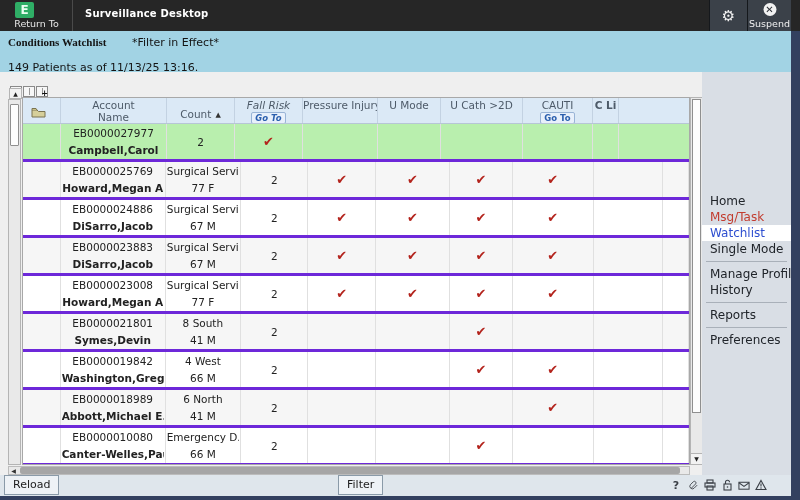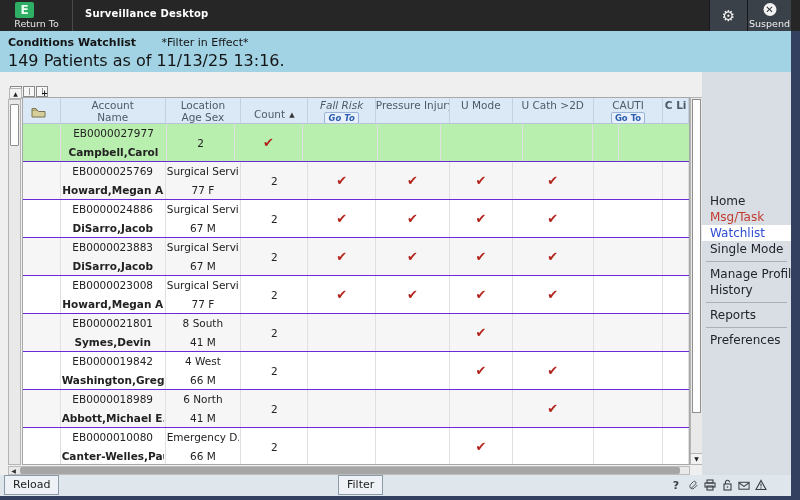--- a/index.html
+++ b/index.html
@@ -18,23 +18,23 @@
   .gear-btn { width:38px; height:31px; background:#3b4149; border-left:1px solid #15181c; display:flex; align-items:center; justify-content:center;
               color:#f2f2f2; font-size:15px; cursor:default; }
   .suspend-btn { width:44px; height:31px; background:#3b4149; border-left:1px solid #15181c; position:relative; }
   .x-circle { position:absolute; left:50%; top:3px; transform:translateX(-50%); width:13px; height:13px; background:#f2f2f2;
               border-radius:50%; color:#2b2f35; font-size:10px; line-height:13px; text-align:center; font-weight:bold; }
   .suspend-label { position:absolute; left:0; bottom:2px; width:100%; text-align:center; font-size:9.5px; color:#f2f2f2; }
 
   
   .infobar { position:absolute; left:0; top:31px; width:791px; height:41px; background:#a2d3e4; color:#141414; padding:5px 0 0 8px; }
   .ib-line1 { font-size:11px; }
-  .ib-title { font-weight:bold; }
+  .ib-title { font-weight:bold;font-family:Liberation Serif, serif; }
   .ib-filter { margin-left:22px; }
-  .ib-line2 { font-size:16px; margin-top:2px; }
+  .ib-line2 { font-size:11px; margin-top:12px; }
 
   
   .mini-toolbar { position:absolute; left:10px; top:86px; display:flex; gap:1px; }
   .mini-icon { width:12px; height:11px; border:1px solid #8a8a8a; background:#f7f7f7; position:relative; }
   .mini-icon i { position:absolute; left:1px; right:1px; top:3px; border-top:1px solid #9a9a9a; }
   .mini-icon i+i { top:6px; }
   .mini-icon .vline { position:absolute; left:5px; top:1px; bottom:1px; border-left:1px solid #9a9a9a; }
   .mini-icon .plus { position:absolute; right:-1px; bottom:-2px; font-size:8px; line-height:8px; color:#111; font-weight:bold; }
 
   
@@ -46,21 +46,21 @@
   
   .table-wrap { position:absolute; left:22px; top:97px; width:668px; height:368px; background:#fff; border:1px solid #a8a8a8; overflow:hidden; }
   .thead { display:flex; height:26px; background:#dbe9f6; border-bottom:1px solid #b7c6d6; }
   .hcell { border-right:1px solid #c3d2e2; color:#4d5a68; font-size:10.5px; text-align:center; padding-top:1px; position:relative; overflow:hidden; }
   .hcell .l1,.hcell .l2 { line-height:12px; white-space:nowrap; }
   .hcell .sort { font-size:7px; vertical-align:1px; color:#333; margin-left:4px; }
   .hcell.bottom { display:flex; align-items:flex-end; justify-content:center; padding-bottom:2px; }
   .goto-btn { display:inline-block; font-size:8.5px; font-weight:bold; color:#2b5fae; background:#e8f0fb; border:1px solid #99b4d6;
               border-radius:2px; padding:0 3px; line-height:10px; margin-top:1px; cursor:default; }
   .folder-wrap { position:absolute; left:8px; bottom:3px; }
-  .tbody .trow { display:flex; height:38px; border-bottom:1px solid #6d28d9; background:#fff; }
+  .tbody .trow { display:flex; height:38px; border-bottom:3px solid #6d28d9; background:#fff; }
   .tbody .trow:nth-child(even) { background:#f6f6f6; }
   .tbody .trow.selected { background:#b9efae; }
   .tcell { border-right:1px solid #e0e0e0; overflow:hidden; font-size:10.5px; color:#222; }
   .cell-2line { display:flex; flex-direction:column; justify-content:space-between; padding:3px 1px; text-align:center; }
   .cell-2line .ln1 { white-space:nowrap; overflow:hidden; }
   .cell-2line .ln2 { white-space:nowrap; overflow:hidden; }
   .pname { font-weight:bold; }
   .cell-mid { display:flex; align-items:center; justify-content:center; }
   .check { color:#b3231c; font-size:13px; font-weight:bold; }
 
@@ -149,24 +149,20 @@
     <div class="thead">
         <div class="hcell" style="width: 38px;">
           <span class="folder-wrap"><svg width="15" height="11" viewBox="0 0 15 11">
               <path d="M1 3 h5 l1.5 1.5 H14 V10 H1 Z" fill="#d6cf9a" stroke="#7a7350" stroke-width="1"></path>
               <path d="M1 3 V1.5 h4 l1 1.5" fill="#c9c187" stroke="#7a7350" stroke-width="1"></path>
             </svg></span>
         </div>
         <div class="hcell" style="width: 106px;">
           <div class="l1">Account</div>
           <div class="l2">Name</div>
-        </div>
-        <div class="hcell" style="width: 76px;">
-          <div class="l1">Location</div>
-          <div class="l2">Age Sex</div>
         </div>
         <div class="hcell bottom" style="width: 68px;">
           <span class="l2">Count<span class="sort">▲</span></span>
         </div>
         <div class="hcell" style="width: 68px; font-style: italic;"><div class="l1">Fall Risk</div><span class="goto-btn">Go To</span></div>
         <div class="hcell" style="width: 75px;">
           <div class="l1">Pressure Injury</div>
         </div>
         <div class="hcell" style="width: 63px;">
           <div class="l1">U Mode</div>

